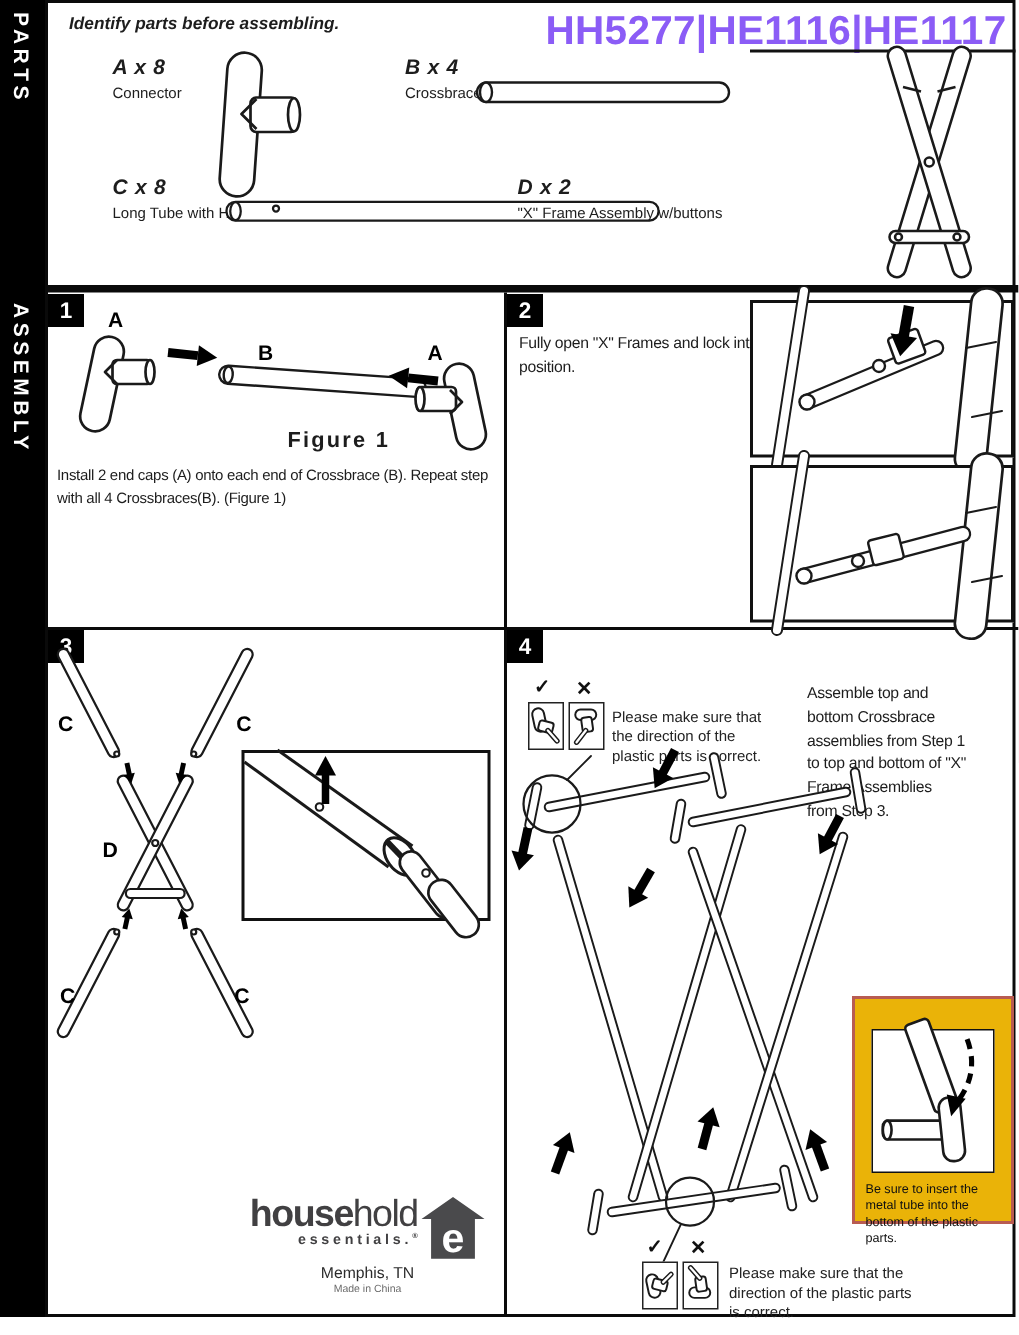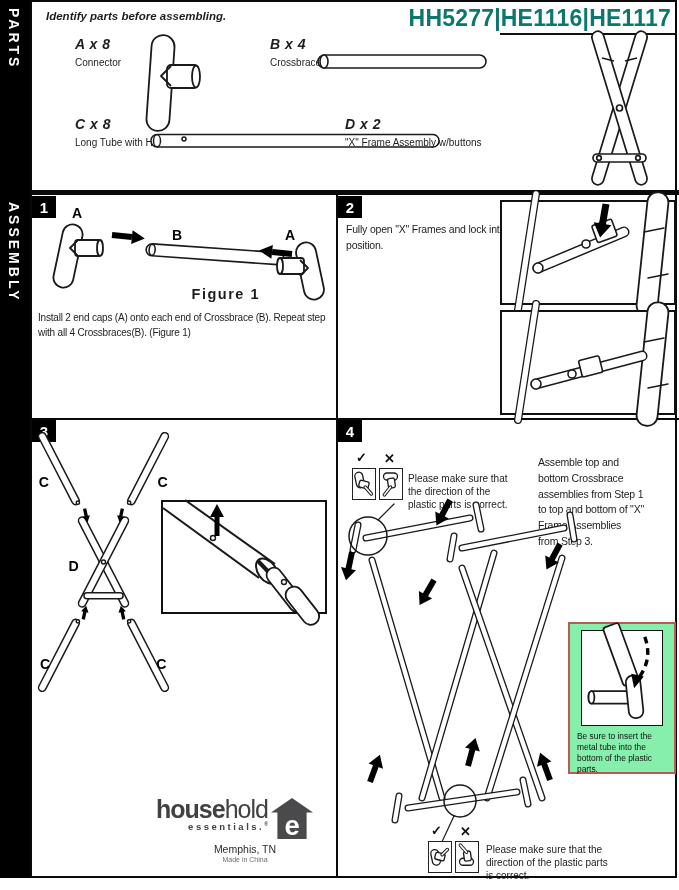--- a/index.html
+++ b/index.html
@@ -14,22 +14,22 @@
   .sidebar { left:0; top:0; width:30px; height:878px; background:#000; }
   .vlabel {
     position:absolute; left:6px; color:#fff; font-weight:bold; font-size:14px;
     letter-spacing:3px; writing-mode:vertical-rl; white-space:nowrap;
   }
 
   
   .frame { left:30px; top:0; width:647px; height:878px; border:2px solid #0a0a0a; }
 
   .title {
-    position:absolute; right:8px; top:5px; font-size:23px; font-weight:bold;
-    letter-spacing:0.2px; color:#0f766e;
+    position:absolute; right:8px; top:5px; font-size:27px; font-weight:bold;
+    letter-spacing:0.2px; color:#8b5cf6;
   }
   .title-rule { left:500px; top:33px; width:177px; height:2px; background:#111; }
 
   .divider-h1 { left:30px; top:190px; width:649px; height:5px; background:#0a0a0a; }
   .divider-h2 { left:30px; top:418px; width:649px; height:2px; background:#0a0a0a; }
   .divider-v  { left:336px; top:195px; width:2px; height:683px; background:#0a0a0a; }
 
   .badge {
     position:absolute; width:24px; height:22px; background:#000; color:#fff;
     font-weight:bold; font-size:15px; display:flex; align-items:center;
@@ -41,27 +41,27 @@
   .pname { position:absolute; font-size:10px; }
 
   .steptext { position:absolute; font-size:10px; line-height:1.5; letter-spacing:-0.2px; }
   .figcap { position:absolute; font-size:14.5px; font-weight:bold; letter-spacing:1.5px; text-align:right; }
 
   .illu-box { position:absolute; border:2px solid #111; background:#fff; }
   .inset-thumb { position:absolute; width:24px; height:32px; border:1.5px solid #222; background:#fff; }
   .mark { position:absolute; font-size:13px; font-weight:bold; color:#111; }
   .smallnote { position:absolute; font-size:10px; line-height:1.32; color:#222; }
 
-  .redbox { position:absolute; border:2.5px solid #b85c52; background:#86efac; padding-top:6px; }
+  .redbox { position:absolute; border:2.5px solid #b85c52; background:#eab308; padding-top:20px;margin-top:42px; }
   .redbox .inner { width:82px; height:96px; border:1.5px solid #111; margin:0 auto; background:#fff; }
   .redbox .note { font-size:8.4px; line-height:1.3; padding:5px 6px 0 7px; color:#111; }
 
   
   .logo { position:absolute; left:156px; top:797px; width:178px; }
-  .logo-row { display:flex; align-items:flex-start; }
+  .logo-row { display:flex; align-items:flex-start; justify-content:center; }
   .logo-textcol { text-align:right; margin-right:3px; }
   .brand { font-size:25px; letter-spacing:-1px; color:#414042; line-height:1; }
   .brand .b { font-weight:bold; }
   .brand .l { font-weight:normal; }
   .subbrand { font-size:9.5px; font-weight:bold; letter-spacing:2.5px; color:#414042; margin-top:-1px; }
   .subbrand sup { font-size:5px; letter-spacing:0; }
   .logo-loc { text-align:center; font-size:10.5px; font-weight:normal; color:#2b2b2b; margin-top:2px; }
   .logo-origin { text-align:center; font-size:7px; color:#6b6b6b; margin-top:1px; }
 
   svg { display:block; overflow:visible; }

